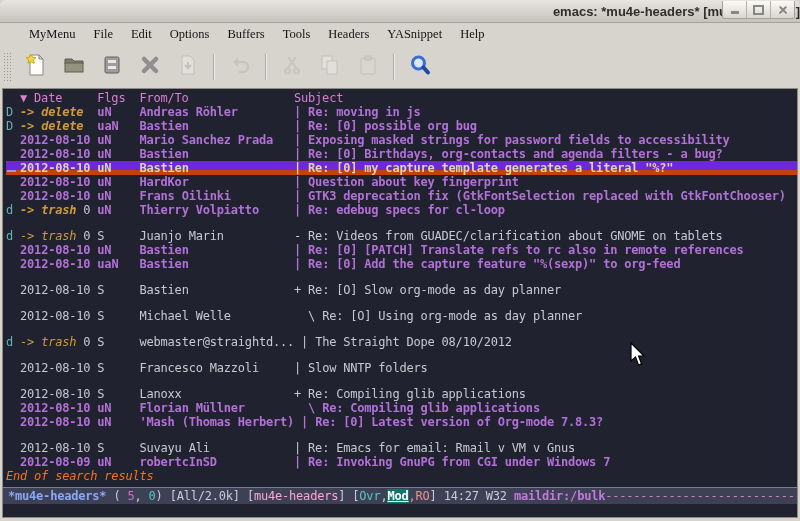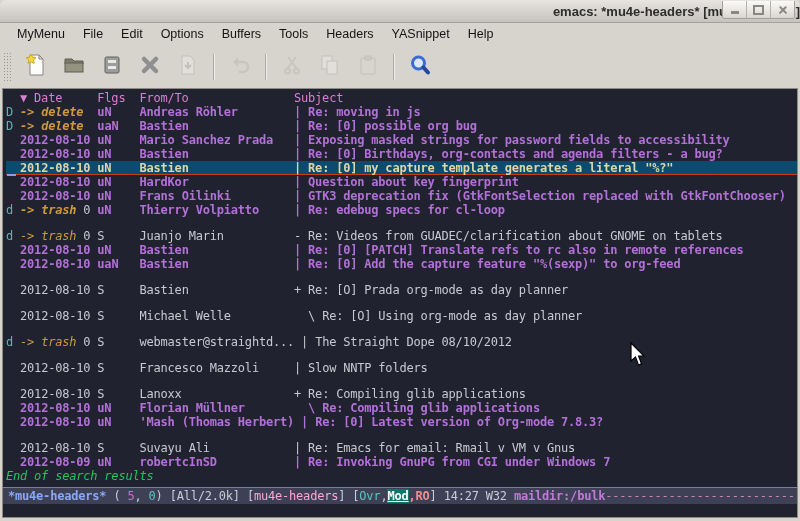--- a/index.html
+++ b/index.html
@@ -17,21 +17,21 @@
     border-left:1px solid #b4b0aa;display:inline-flex;align-items:center;justify-content:center;}
   .wbtn:first-child{border-left:none;}
   .g-min{width:8px;height:3px;background:#8a8681;margin-top:6px;}
   .g-max{width:7px;height:6px;border:2px solid #8a8681;}
   .g-close{position:relative;width:10px;height:10px;}
   .g-close::before,.g-close::after{content:"";position:absolute;left:0;top:4px;width:10px;height:2.4px;
     background:#8a8681;border-radius:1px;}
   .g-close::before{transform:rotate(45deg);} .g-close::after{transform:rotate(-45deg);}
 
   
-  .menubar{height:23px;background:#d7d3cd;display:flex;align-items:center;padding-left:8px;}
+  .menubar{height:23px;background:#d7d3cd;display:flex;align-items:center;padding-left:20px;font-family:Liberation Serif, serif;}
   .mi{font-size:12.5px;color:#141414;padding:0 9px;line-height:23px;}
 
   
   .toolbar{height:41px;background:#d7d3cd;border-bottom:1px solid #a9a59f;
     display:flex;align-items:center;}
   .tb-handle{width:8px;height:30px;margin:0 6px 0 3px;
     background-image:radial-gradient(#9a968f 33%,transparent 36%);background-size:3px 3px;}
   .tbtn{width:38px;height:32px;display:flex;align-items:center;justify-content:center;}
   .tbtn.dis{opacity:.55;}
   .tsep{width:1px;height:26px;background:#aeaaa4;border-right:1px solid #efedea;margin:0 6px;}
@@ -43,35 +43,35 @@
     display:flex;flex-direction:column;overflow:hidden;
     font-family:"DejaVu Sans Mono",monospace;font-size:12px;letter-spacing:-0.2px;}
   .hdrline{white-space:pre;height:14px;line-height:14px;color:#d97fd4;padding:2px 0 0 3px;}
   .rows{padding-left:3px;}
   .row{white-space:pre;height:14px;line-height:14px;}
   .row.u{color:#b271d6;font-weight:bold;}
   .row.s{color:#c9c9d2;margin-top:12px;}
   .row .mk{color:#5fb3b3;font-weight:normal;}
   .row .od{color:#cf9a3d;font-style:italic;}
   .row .pl{color:#c9c9d2;font-weight:normal;}
-  .row.cur{background:#0c4a6e;border-bottom:1px solid #c2410c;box-sizing:border-box;
+  .row.cur{background:#6d28d9;border-bottom:5px solid #c2410c;box-sizing:border-box;
     position:relative;width:100%;}
   .row.cur span{color:#ddd5ac !important;}
   .row.cur::before{content:"";position:absolute;left:1px;bottom:-2px;width:9px;height:2px;
     background:#9a9ade;}
-  .eos{white-space:pre;height:14px;line-height:14px;color:#22c55e;font-style:italic;padding-left:3px;}
+  .eos{white-space:pre;height:14px;line-height:14px;color:#f97316;font-style:italic;padding-left:3px;}
   .fill{flex:1;}
 
   
   .modeline{height:17px;line-height:16px;background:#3e4155;border-top:1px solid #7b7f99;
     padding-left:5px;white-space:pre;overflow:hidden;box-sizing:border-box;}
   .m-fg{color:#c9cbd8;} .m-blue{color:#8aa8f8;font-weight:bold;} .m-mag{color:#d46ad4;}
   .m-teal{color:#54c8c0;} .m-khaki{color:#f9a8d4;text-align:center;}
   .m-mod{color:#ffffff;background:#0f766e;font-weight:bold;text-decoration:underline;}
-  .m-sal{color:#ef9090;font-weight:bold;} .m-vio{color:#c279dc;font-weight:bold;} .m-pink{color:#cf84ae;}
+  .m-sal{color:#ef9090;} .m-vio{color:#c279dc;font-weight:bold;} .m-pink{color:#cf84ae;}
 
   .echo{height:13px;background:#20222f;}
 
   .cursor{position:absolute;left:630px;top:342px;z-index:20;}
 </style>
 </head>
 <body>
 
 <div class="window">
 
@@ -179,21 +179,21 @@
           <div class="row u"><span class="mk">D </span><span class="od">-&gt; delete</span><span class="pl">  </span><span class="fl">uaN   </span><span class="fr">Bastien               </span><span class="sj">| Re: [0] possible org bug</span></div>
           <div class="row u"><span class="mk">  </span><span class="dt">2012-08-10</span><span class="pl"> </span><span class="fl">uN    </span><span class="fr">Mario Sanchez Prada   </span><span class="sj">| Exposing masked strings for password fields to accessibility</span></div>
           <div class="row u"><span class="mk">  </span><span class="dt">2012-08-10</span><span class="pl"> </span><span class="fl">uN    </span><span class="fr">Bastien               </span><span class="sj">| Re: [0] Birthdays, org-contacts and agenda filters - a bug?</span></div>
           <div class="row u cur"><span class="mk">  </span><span class="dt">2012-08-10</span><span class="pl"> </span><span class="fl">uN    </span><span class="fr">Bastien               </span><span class="sj">| Re: [0] my capture template generates a literal "%?"</span></div>
           <div class="row u"><span class="mk">  </span><span class="dt">2012-08-10</span><span class="pl"> </span><span class="fl">uN    </span><span class="fr">HardKor               </span><span class="sj">| Question about key fingerprint</span></div>
           <div class="row u"><span class="mk">  </span><span class="dt">2012-08-10</span><span class="pl"> </span><span class="fl">uN    </span><span class="fr">Frans Oilinki         </span><span class="sj">| GTK3 deprecation fix (GtkFontSelection replaced with GtkFontChooser)</span></div>
           <div class="row u"><span class="mk">d </span><span class="od">-&gt; trash</span><span class="pl"> 0 </span><span class="fl">uN    </span><span class="fr">Thierry Volpiatto     </span><span class="sj">| Re: edebug specs for cl-loop</span></div>
           <div class="row s"><span class="mk">d </span><span class="od">-&gt; trash</span><span class="pl"> 0 </span><span class="fl">S     </span><span class="fr">Juanjo Marin          </span><span class="sj">- Re: Videos from GUADEC/clarification about GNOME on tablets</span></div>
           <div class="row u"><span class="mk">  </span><span class="dt">2012-08-10</span><span class="pl"> </span><span class="fl">uN    </span><span class="fr">Bastien               </span><span class="sj">| Re: [0] [PATCH] Translate refs to rc also in remote references</span></div>
           <div class="row u"><span class="mk">  </span><span class="dt">2012-08-10</span><span class="pl"> </span><span class="fl">uaN   </span><span class="fr">Bastien               </span><span class="sj">| Re: [0] Add the capture feature "%(sexp)" to org-feed</span></div>
-          <div class="row s"><span class="mk">  </span><span class="dt">2012-08-10</span><span class="pl"> </span><span class="fl">S     </span><span class="fr">Bastien               </span><span class="sj">+ Re: [O] Prada org-mode as day planner</span></div>
+          <div class="row s"><span class="mk">  </span><span class="dt">2012-08-10</span><span class="pl"> </span><span class="fl">S     </span><span class="fr">Bastien               </span><span class="sj">+ Re: [O] Slow org-mode as day planner</span></div>
           <div class="row s"><span class="mk">  </span><span class="dt">2012-08-10</span><span class="pl"> </span><span class="fl">S     </span><span class="fr">Michael Welle         </span><span class="sj">  \ Re: [O] Using org-mode as day planner</span></div>
           <div class="row s"><span class="mk">d </span><span class="od">-&gt; trash</span><span class="pl"> 0 </span><span class="fl">S     </span><span class="fr">webmaster@straightd... </span><span class="sj">| The Straight Dope 08/10/2012</span></div>
           <div class="row s"><span class="mk">  </span><span class="dt">2012-08-10</span><span class="pl"> </span><span class="fl">S     </span><span class="fr">Francesco Mazzoli     </span><span class="sj">| Slow NNTP folders</span></div>
           <div class="row s"><span class="mk">  </span><span class="dt">2012-08-10</span><span class="pl"> </span><span class="fl">S     </span><span class="fr">Lanoxx                </span><span class="sj">+ Re: Compiling glib applications</span></div>
           <div class="row u"><span class="mk">  </span><span class="dt">2012-08-10</span><span class="pl"> </span><span class="fl">uN    </span><span class="fr">Florian Müllner       </span><span class="sj">  \ Re: Compiling glib applications</span></div>
           <div class="row u"><span class="mk">  </span><span class="dt">2012-08-10</span><span class="pl"> </span><span class="fl">uN    </span><span class="fr">'Mash (Thomas Herbert) </span><span class="sj">| Re: [0] Latest version of Org-mode 7.8.3?</span></div>
           <div class="row s"><span class="mk">  </span><span class="dt">2012-08-10</span><span class="pl"> </span><span class="fl">S     </span><span class="fr">Suvayu Ali            </span><span class="sj">| Re: Emacs for email: Rmail v VM v Gnus</span></div>
           <div class="row u"><span class="mk">  </span><span class="dt">2012-08-09</span><span class="pl"> </span><span class="fl">uN    </span><span class="fr">robertcInSD           </span><span class="sj">| Re: Invoking GnuPG from CGI under Windows 7</span></div>
         </div>
       <div class="eos">End of search results</div>

